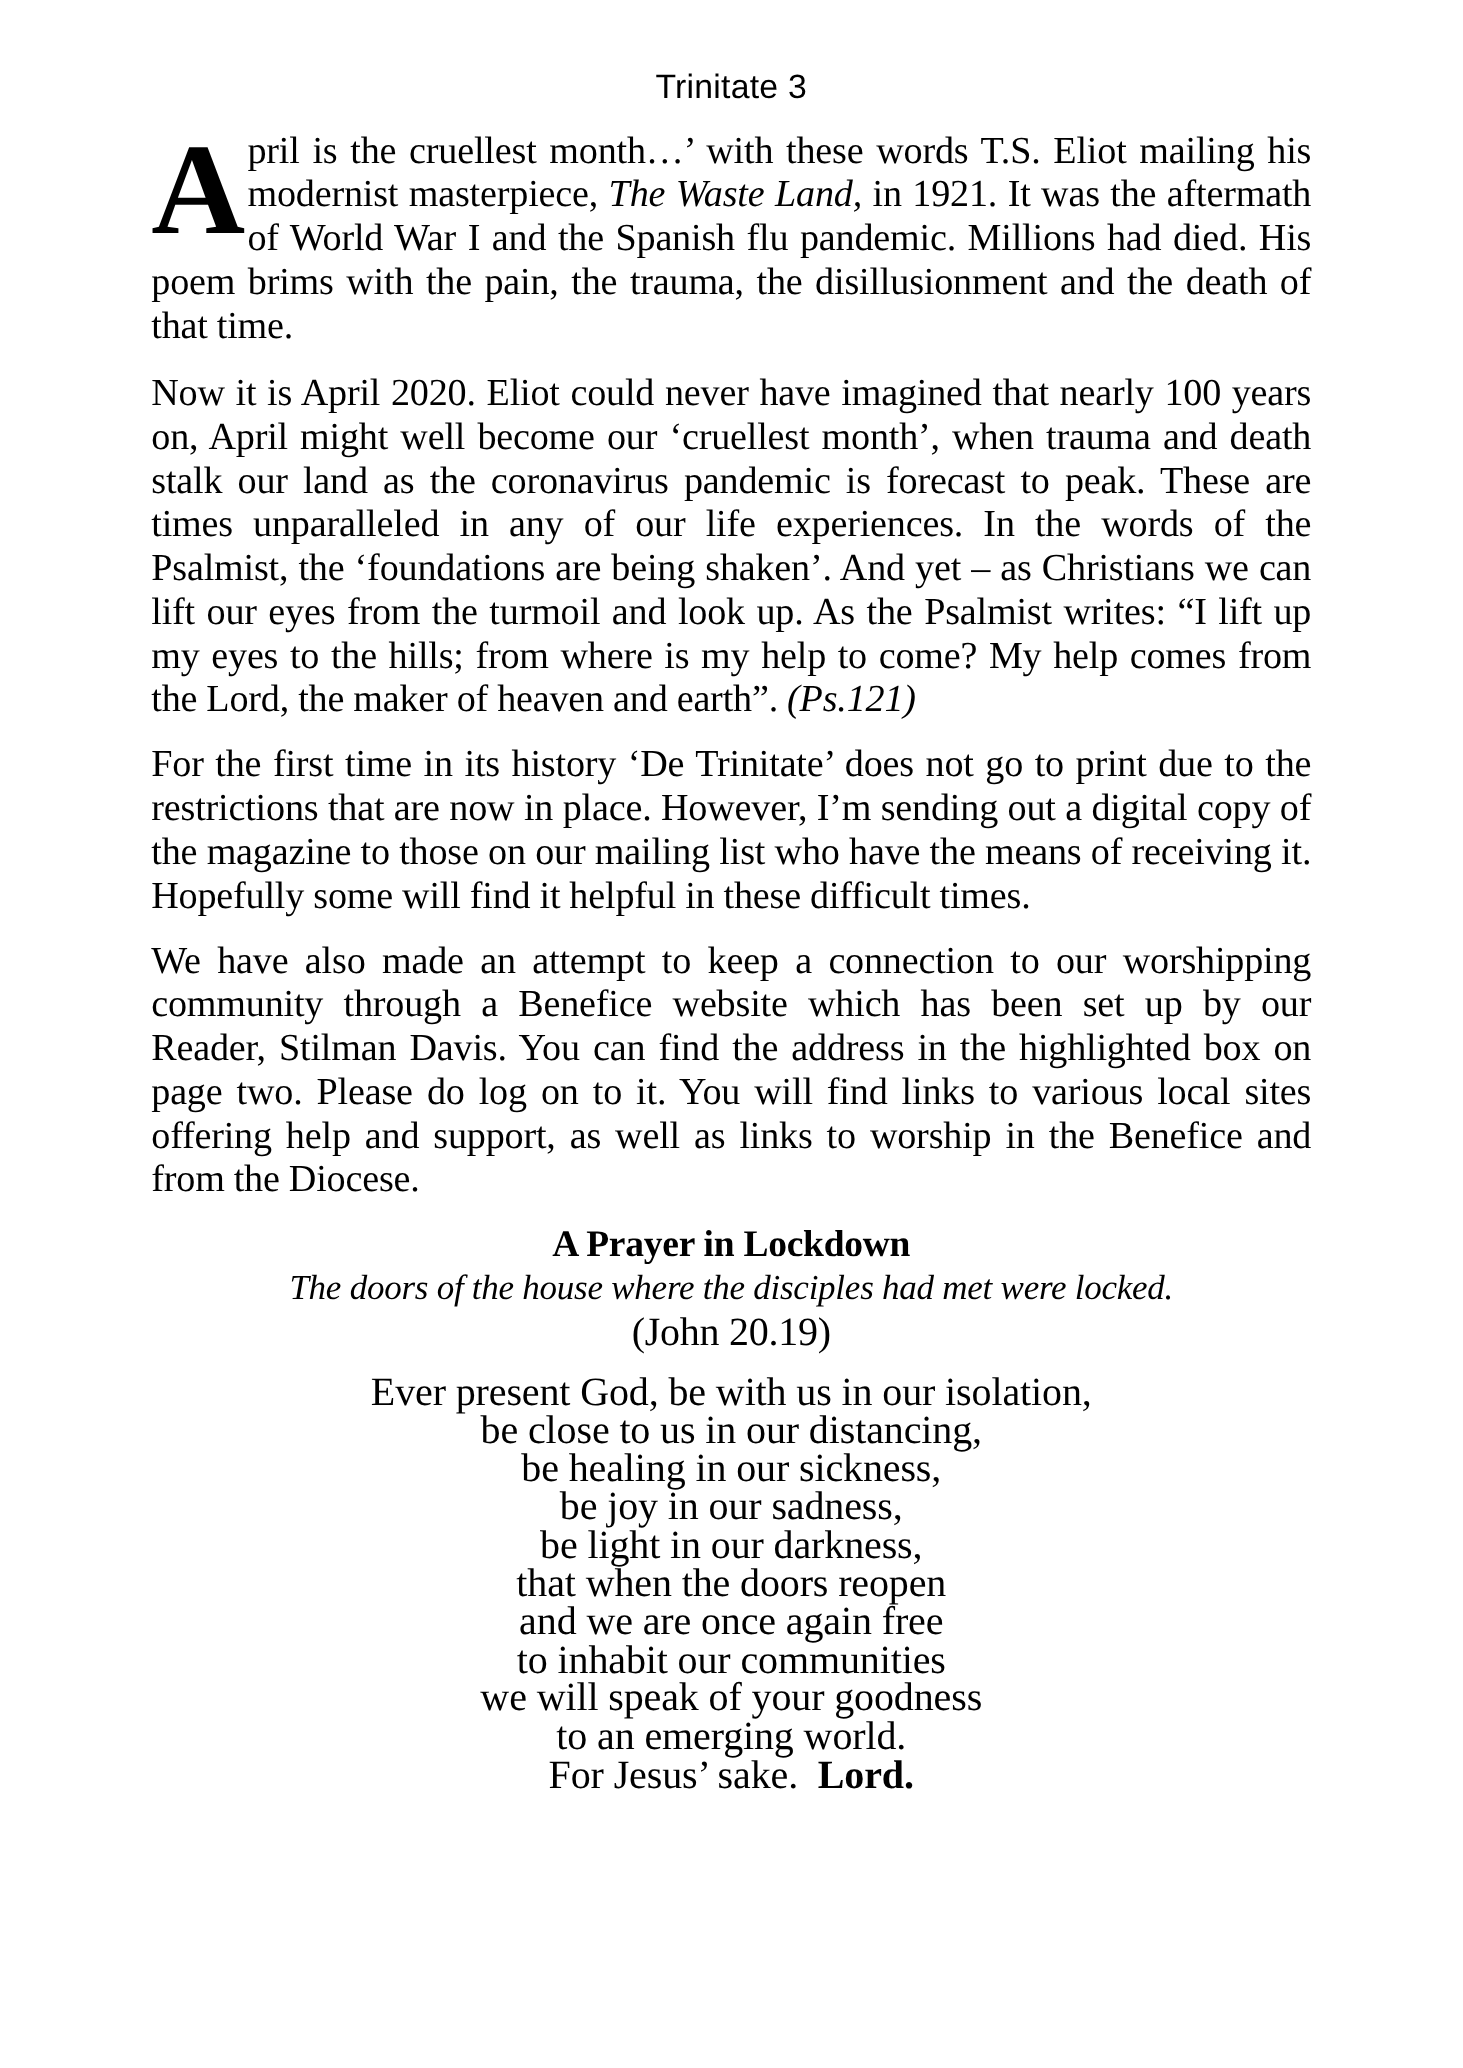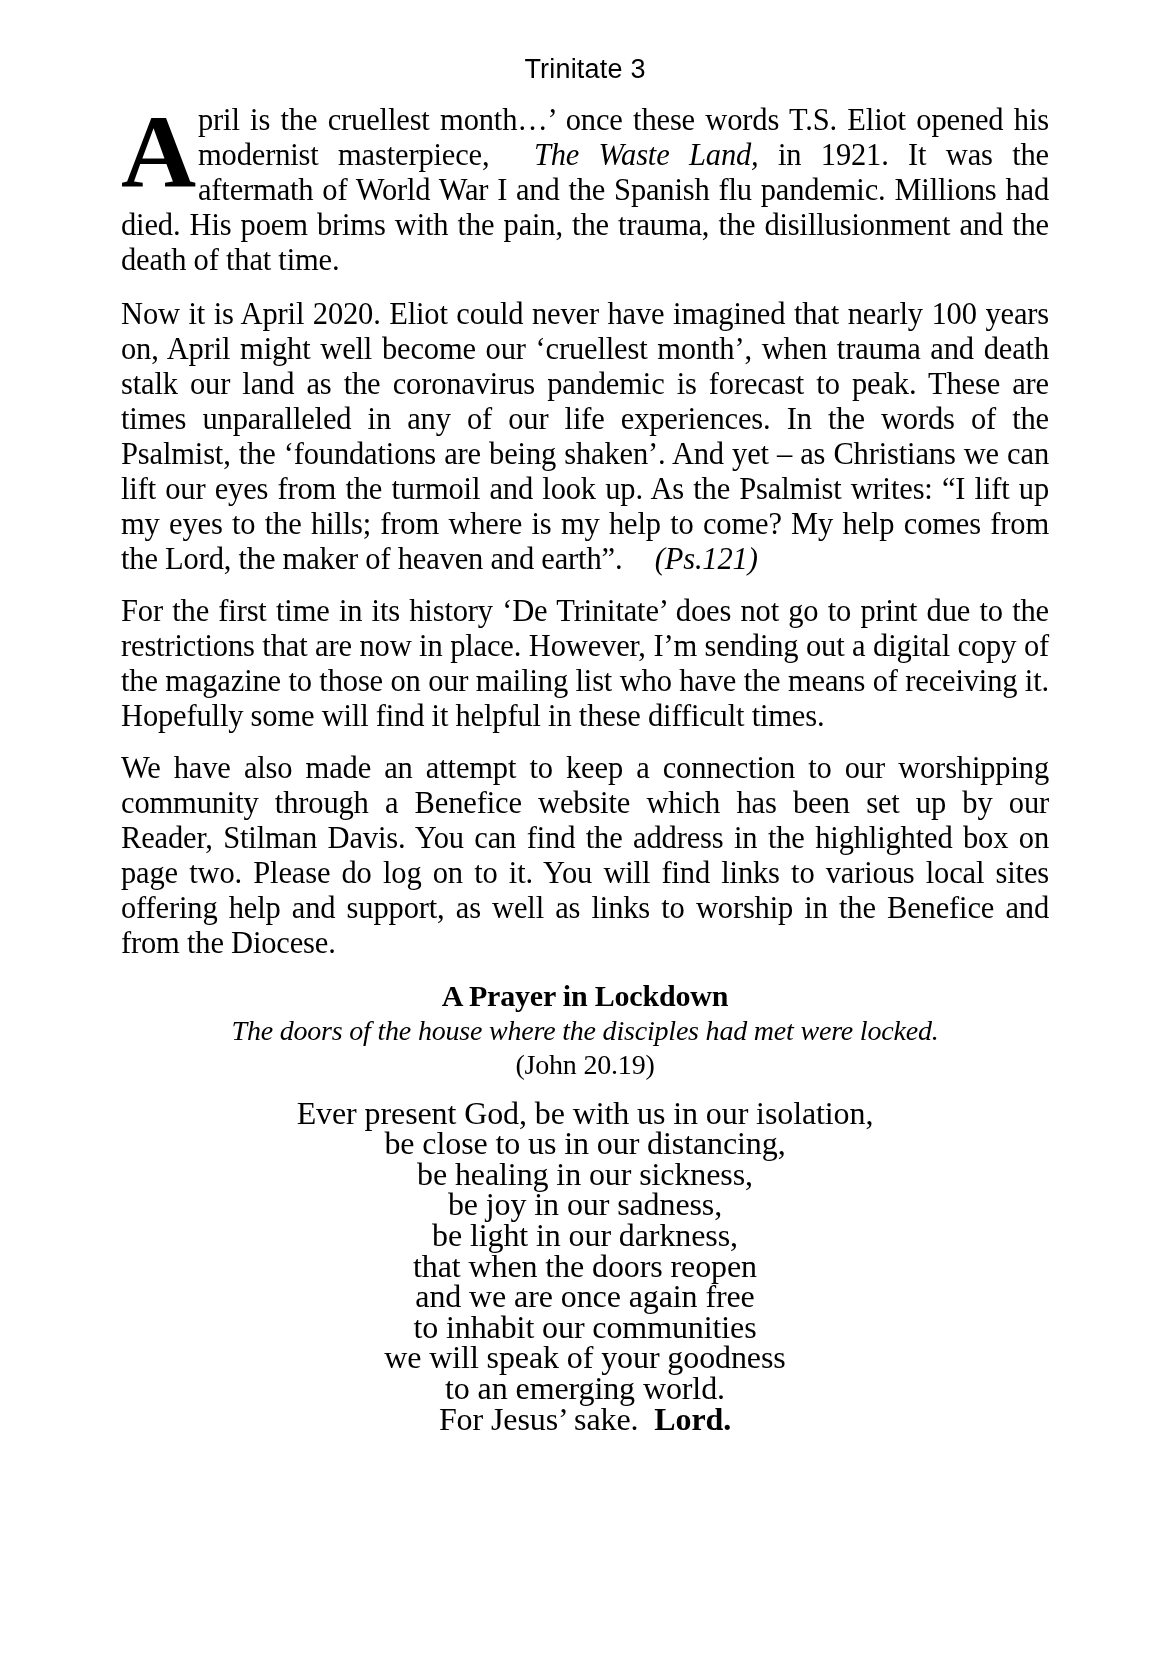--- a/index.html
+++ b/index.html
@@ -49,41 +49,41 @@
   }
   .dropcap {
     float: left;
     font-family: "Liberation Serif", serif;
     font-size: 104px;
     line-height: 86px;
     font-weight: 700;
     padding: 4px 2px 0 0;
     margin: 2px 0 0 0;
   }
-  .it { font-style: italic; margin-left: 25px; }
+  .it { font-style: italic; }
   .bd { font-weight: 700; }
 
   .prayer-block {
     margin-top: 16px;
     text-align: center;
   }
   .prayer-title {
     font-size: 30px;
     line-height: 36px;
     font-weight: 700;
     letter-spacing: -0.2px;
   }
   .prayer-scripture {
     font-size: 28px;
     line-height: 34px;
     font-style: italic;
     letter-spacing: -0.2px;
   }
   .prayer-ref {
-    font-size: 28px;
+    font-size: 32px;
     line-height: 34px;
     letter-spacing: -0.2px;
   }
   .prayer-lines {
     margin-top: 16px;
     font-size: 32px;
     line-height: 30.6px;
     letter-spacing: -0.1px;
   }
   .prayer-lines .pline {
@@ -99,21 +99,21 @@
 
 <div class="page">
 
   <div class="page-header">
     <span>Trinitate 3</span>
   </div>
 
   <div class="body-col">
 
     <p class="para lead">
-      <span class="dropcap">A</span><span>pril is the cruellest month…’ once these words T.S. Eliot opened his modernist masterpiece, </span><span class="it">The Waste Land,</span><span> in 1921. It was the aftermath of World War I and the Spanish flu pandemic. Millions had died. His poem brims with the pain, the trauma, the disillusionment and the death of that time.</span>
+      <span class="dropcap">A</span><span>pril is the cruellest month…’ with these words T.S. Eliot mailing his modernist masterpiece, </span><span class="it">The Waste Land,</span><span> in 1921. It was the aftermath of World War I and the Spanish flu pandemic. Millions had died. His poem brims with the pain, the trauma, the disillusionment and the death of that time.</span>
     </p>
 
     <p class="para"><span>Now it is April 2020. Eliot could never have imagined that nearly 100 years on, April might well become our ‘cruellest month’, when trauma and death stalk our land as the coronavirus pandemic is forecast to peak.  These are times unparalleled in any of our life experiences. In the words of the Psalmist, the ‘foundations are being shaken’.  And yet – as Christians we can lift our eyes from the turmoil and look up. As the Psalmist writes: “I lift up my eyes to the hills; from where is my help to come? My help comes from the Lord, the maker of heaven and earth”. </span><span class="it">(Ps.121)</span></p>
 
     <p class="para"><span>For the first time in its history ‘De Trinitate’ does not go to print due to the restrictions that are now in place. However, I’m sending out a digital copy of the magazine to those on our mailing list who have the means of receiving it. Hopefully some will find it helpful in these difficult times.</span></p>
 
     <p class="para"><span>We have also made an attempt to keep a connection to our worshipping community through a Benefice website which has been set up by our Reader, Stilman Davis. You can find the address in the highlighted box on page two. Please do log on to it. You will find links to various local sites offering help and support, as well as links to worship in the Benefice and from the Diocese.</span></p>
 
     <div class="prayer-block">
       <div class="prayer-title">A Prayer in Lockdown</div>

